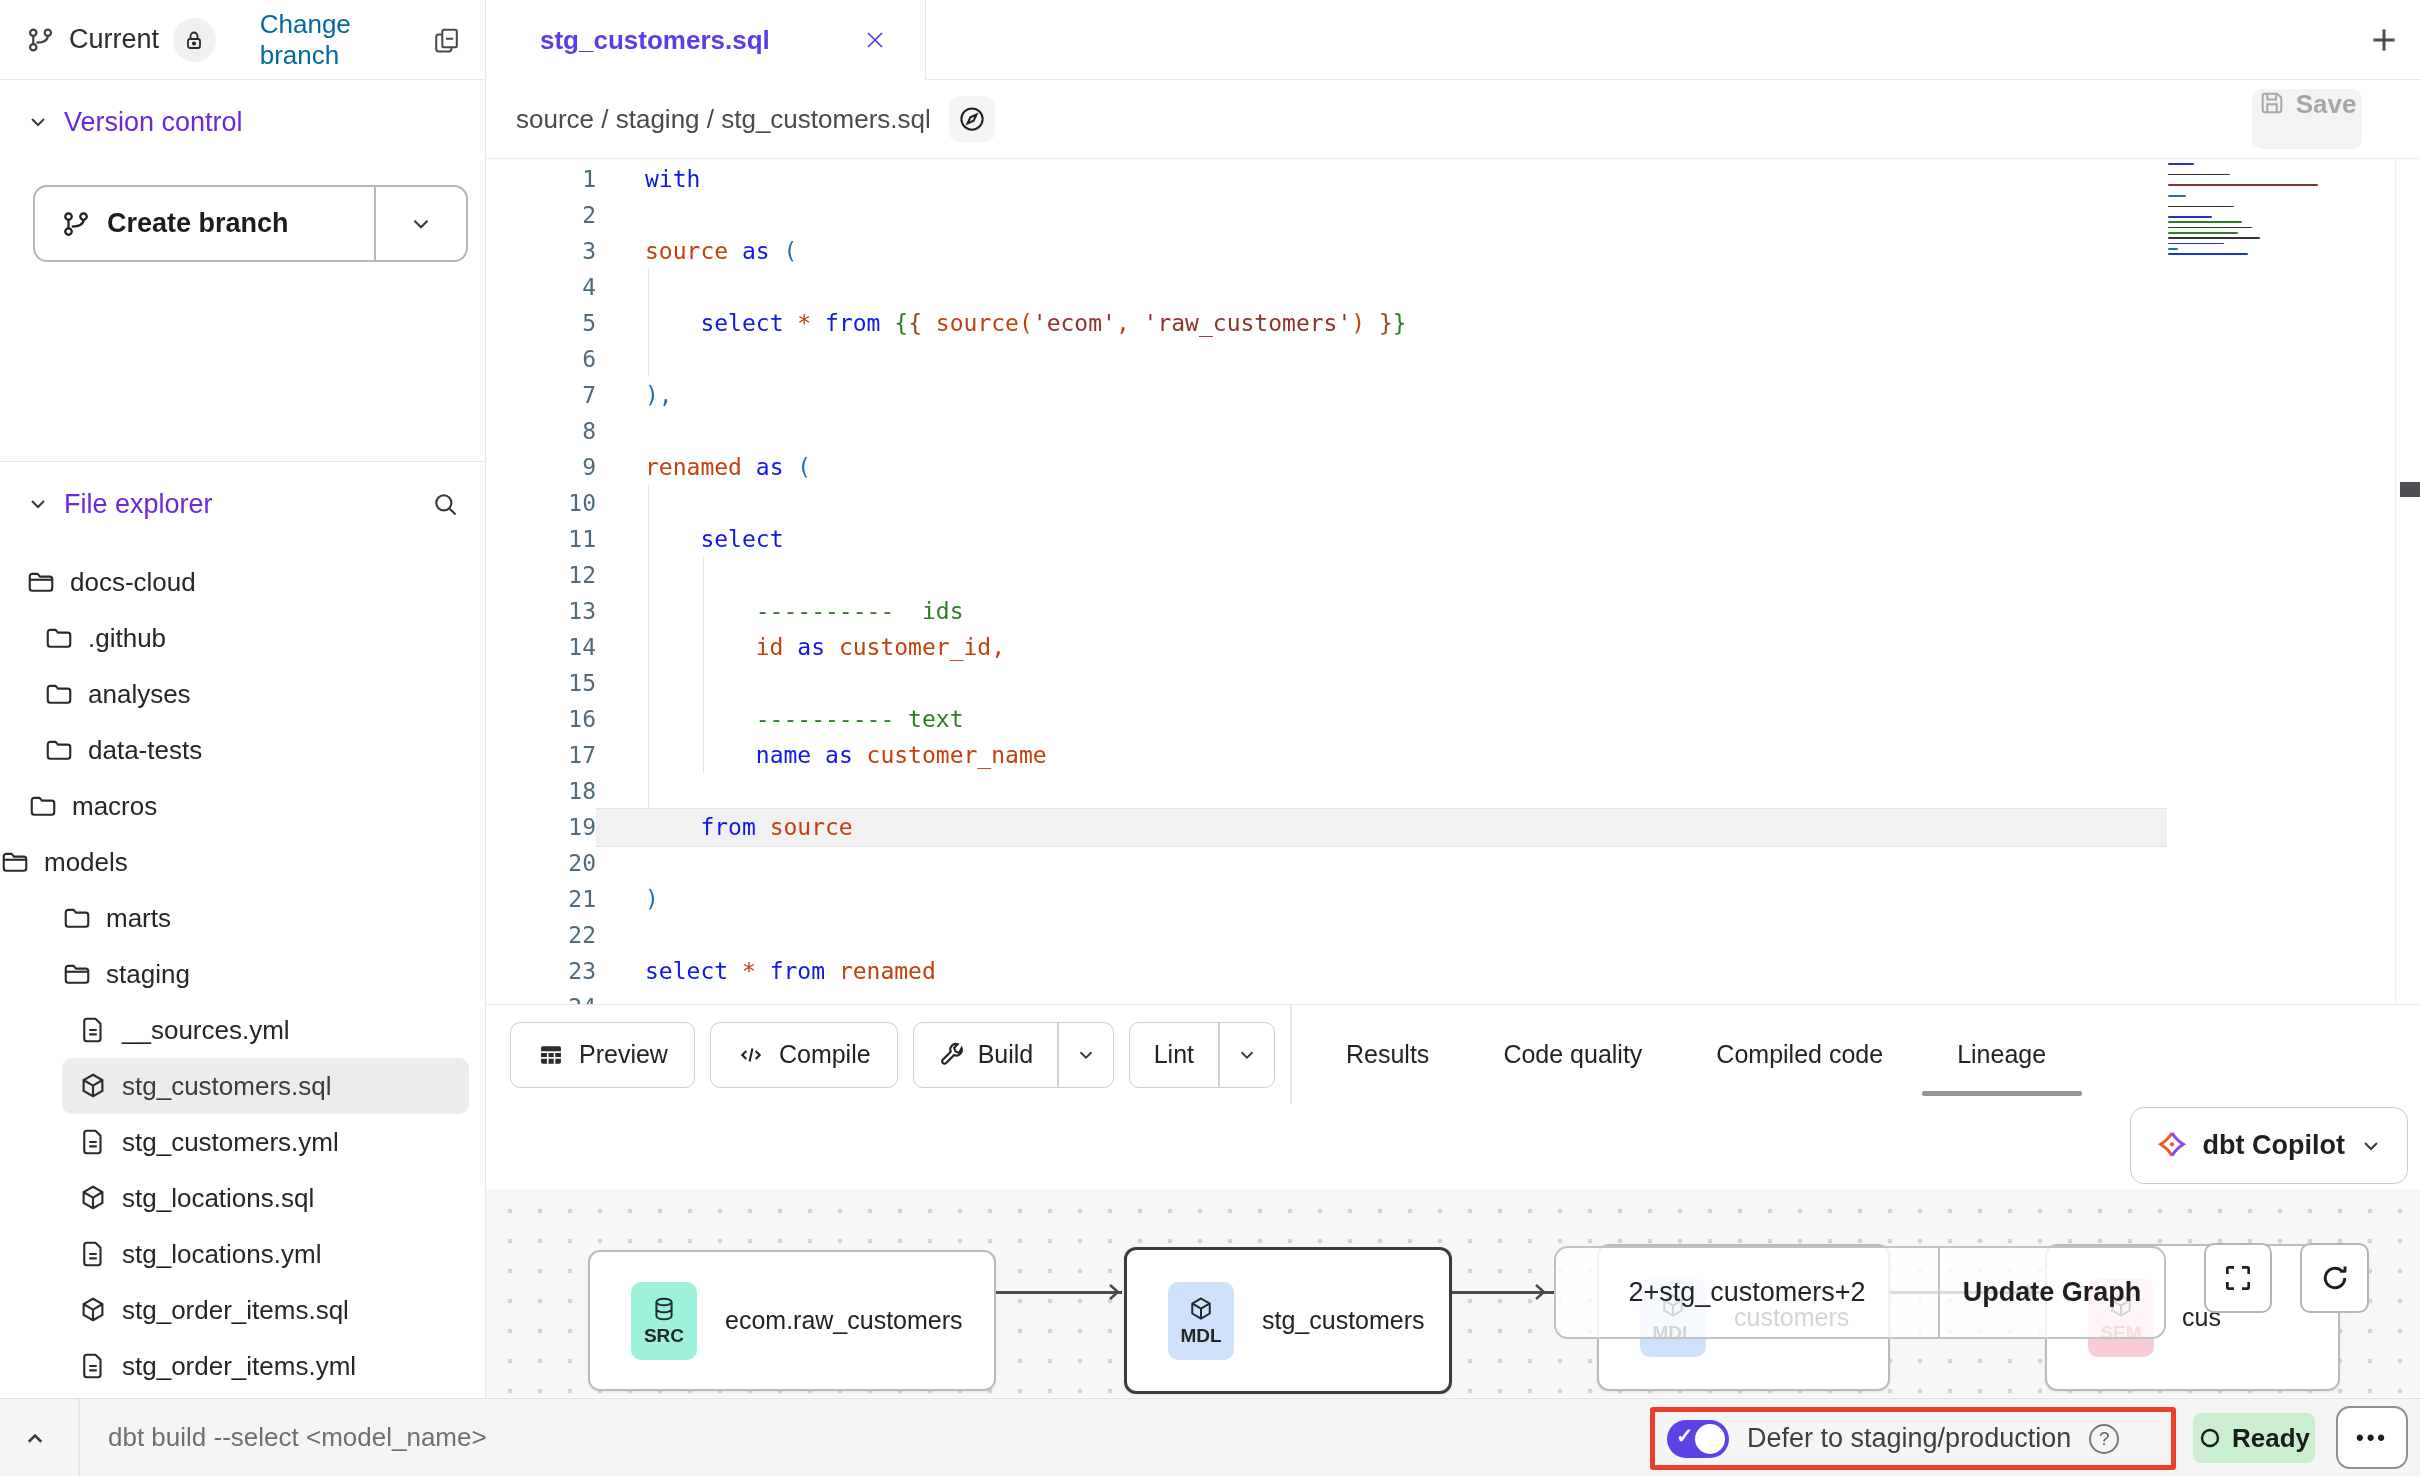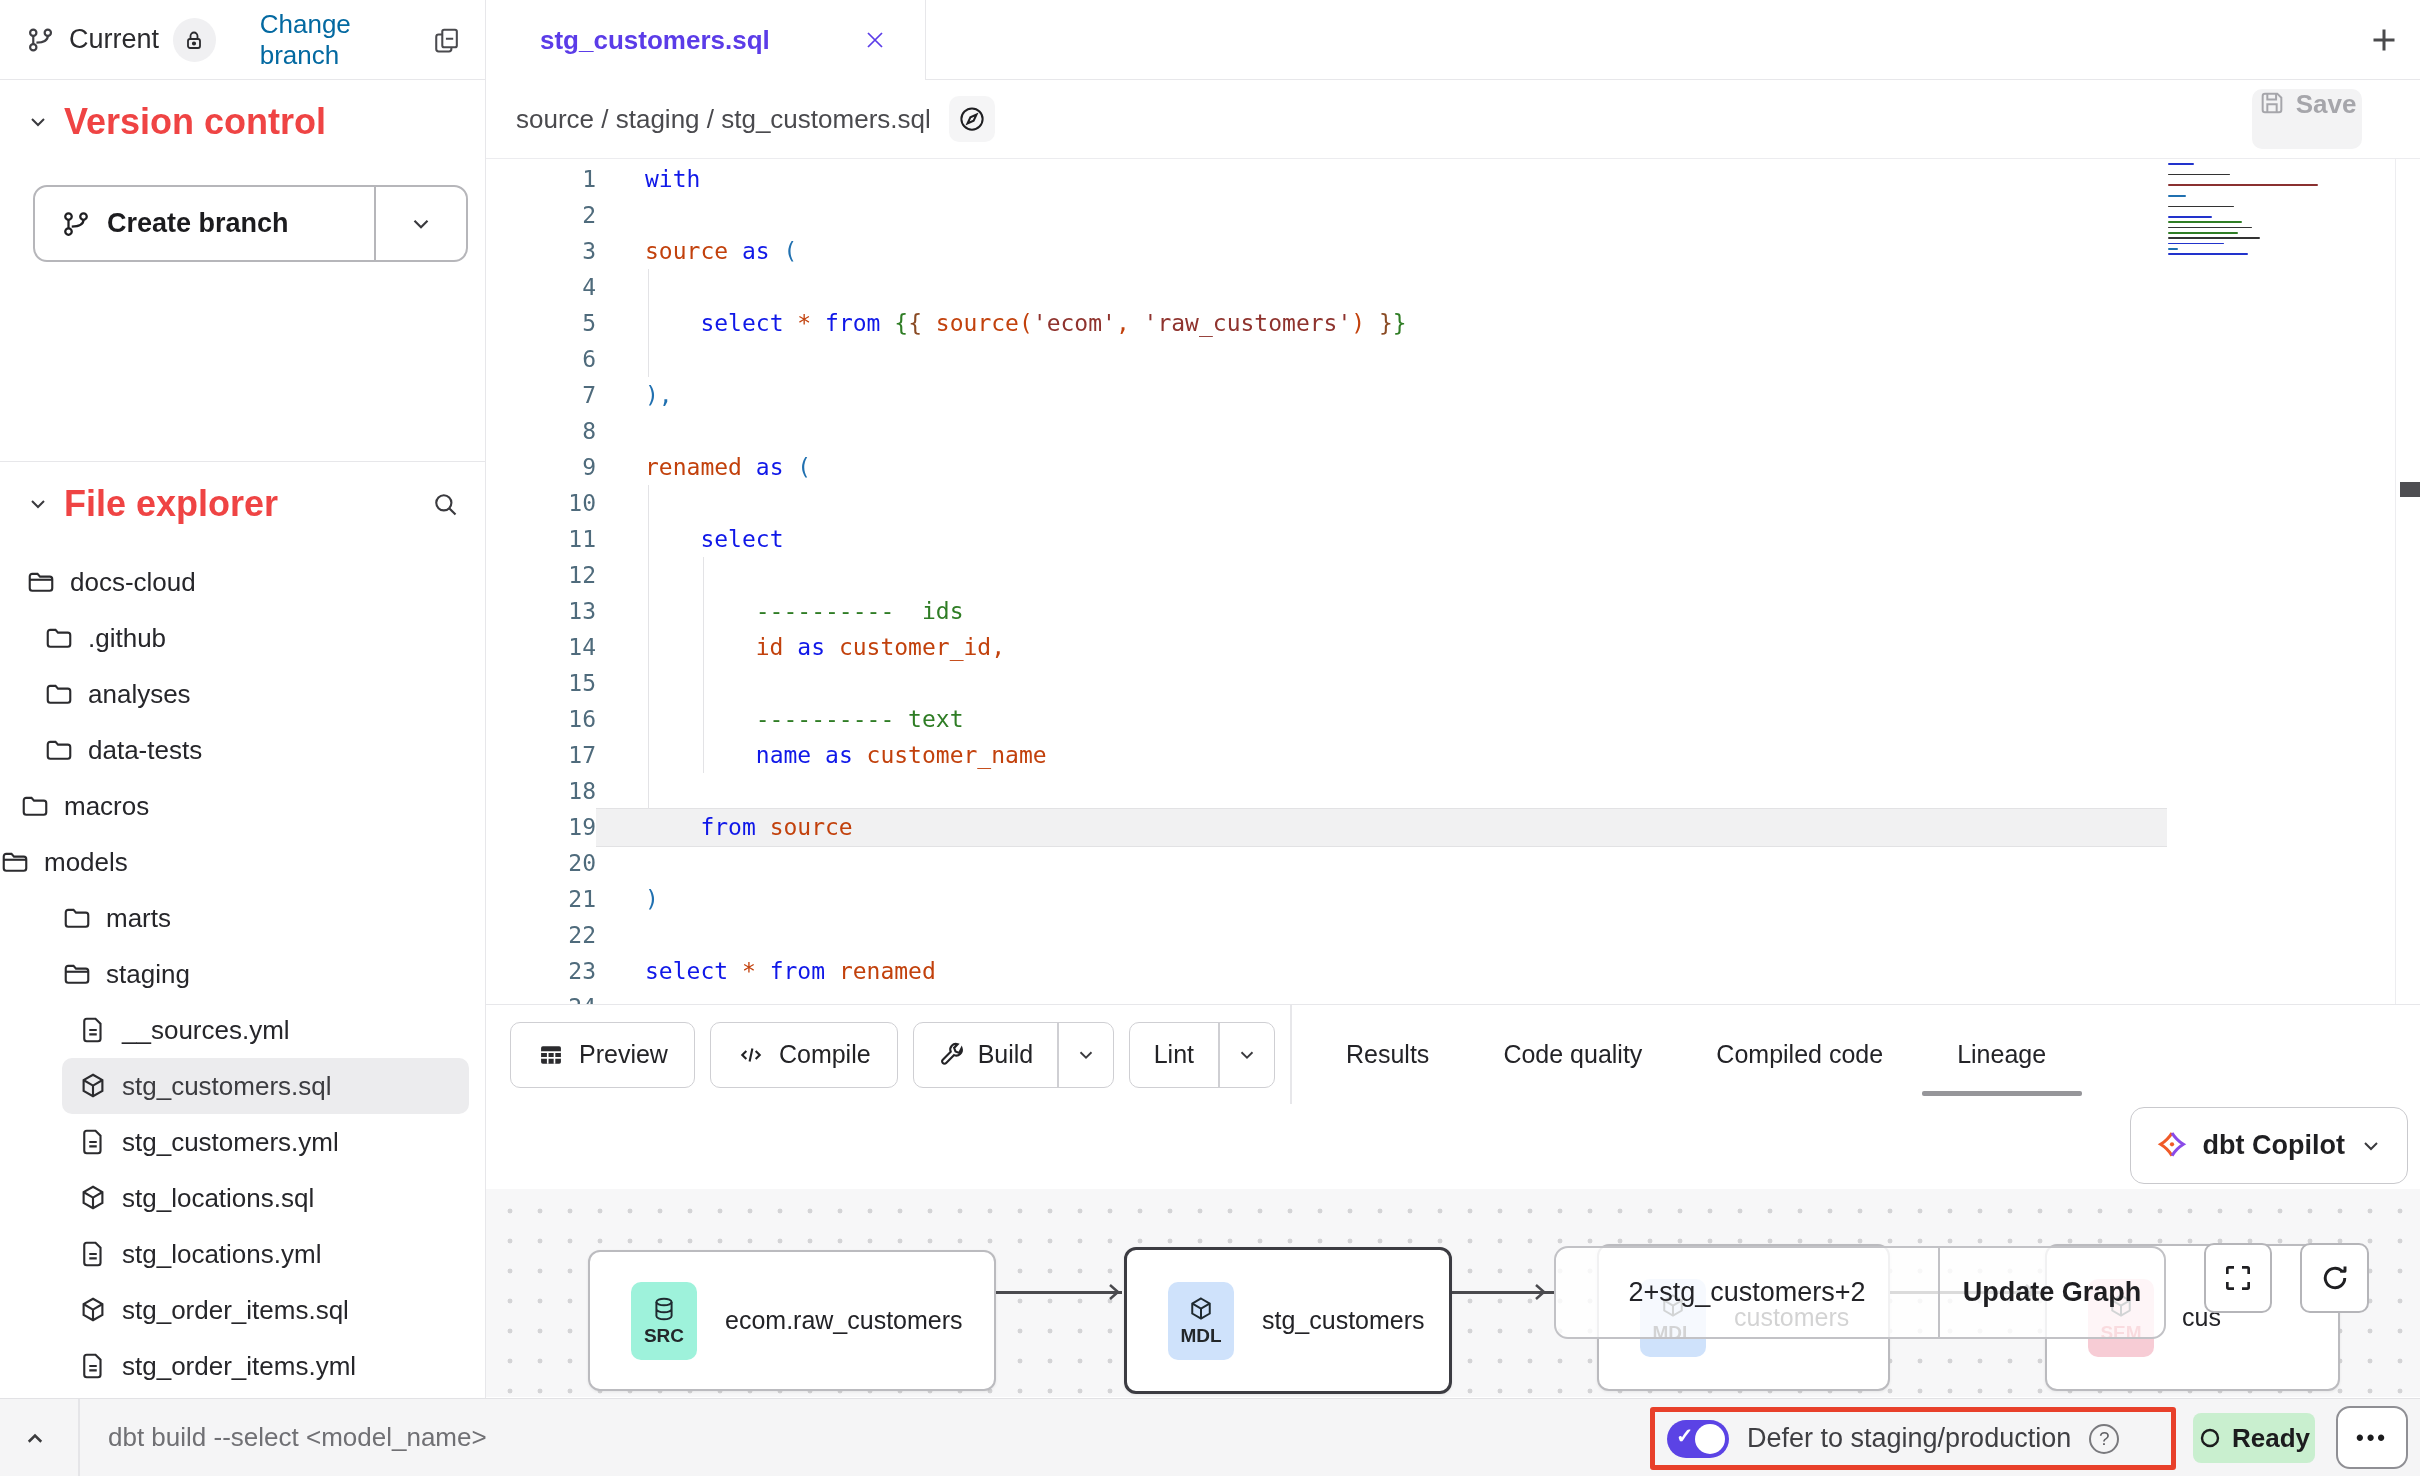--- a/index.html
+++ b/index.html
@@ -17,21 +17,21 @@
   #branch-ic { width:30px; height:30px; color:#3f3f44; margin-right:14px; }
   #branch-label { font-size:27px; color:#2b2b2e; }
   #lock-wrap { width:44px; height:44px; border-radius:50%; background:#f0f0f2; display:flex; align-items:center; justify-content:center; margin-left:14px; }
   #lock-wrap .ic { width:24px; height:24px; color:#2b2b2e; }
   #change-branch { font-size:26px; font-weight:500; color:#0369a1; margin-left:44px; cursor:pointer; }
   #copy-ic { width:30px; height:30px; color:#4a4a4e; margin-left:auto; }
 
   #vc-section { height:382px; border-bottom:1.5px solid #e7e7ea; }
   .section-head { display:flex; align-items:center; gap:14px; padding:0 26px; height:56px; margin-top:14px; }
   .section-head .chev { width:24px; height:24px; color:#3a3a3e; }
-  .section-title { font-size:36px; font-weight:700; color:#ef4444; }
+  .section-title { font-size:27px; font-weight:400; color:#6d28d9; }
   .section-head .search { width:28px; height:28px; color:#3a3a3e; margin-left:auto; }
 
   #create-branch { margin:35px 18px 0 33px; width:435px; height:77px; border:2px solid #b6b6ba; border-radius:14px; display:flex; align-items:stretch; background:#fff; cursor:pointer; }
   #create-branch .main { flex:1; display:flex; align-items:center; gap:16px; padding-left:26px; }
   #create-branch .main .ic { width:30px; height:30px; color:#1f1f22; }
   #create-branch .lbl { font-size:27px; font-weight:600; color:#1c1c1f; }
   #create-branch .sep { width:2px; background:#b6b6ba; }
   #create-branch .chev-cell { width:90px; display:flex; align-items:center; justify-content:center; }
   #create-branch .chev-cell .ic { width:26px; height:26px; color:#3a3a3e; }
 
@@ -246,21 +246,21 @@
               <span>analyses</span>
             </div>
             <div class="frow" style="padding-left: 44px;">
               <span class="ic">
                 <svg viewBox="0 0 24 24" fill="none" stroke="currentColor" stroke-width="1.7">
                   <path d="M3 7.5c0-1.1.9-2 2-2h4.2l2 2.2H19c1.1 0 2 .9 2 2V17c0 1.1-.9 2-2 2H5c-1.1 0-2-.9-2-2z"></path>
                 </svg>
               </span>
               <span>data-tests</span>
             </div>
-            <div class="frow" style="padding-left: 20px;">
+            <div class="frow" style="padding-left: 28px;">
               <span class="ic">
                 <svg viewBox="0 0 24 24" fill="none" stroke="currentColor" stroke-width="1.7">
                   <path d="M3 7.5c0-1.1.9-2 2-2h4.2l2 2.2H19c1.1 0 2 .9 2 2V17c0 1.1-.9 2-2 2H5c-1.1 0-2-.9-2-2z"></path>
                 </svg>
               </span>
               <span>macros</span>
             </div>
             <div class="frow" style="">
               <span class="ic">
                 <svg viewBox="0 0 24 24" fill="none" stroke="currentColor" stroke-width="1.7">

